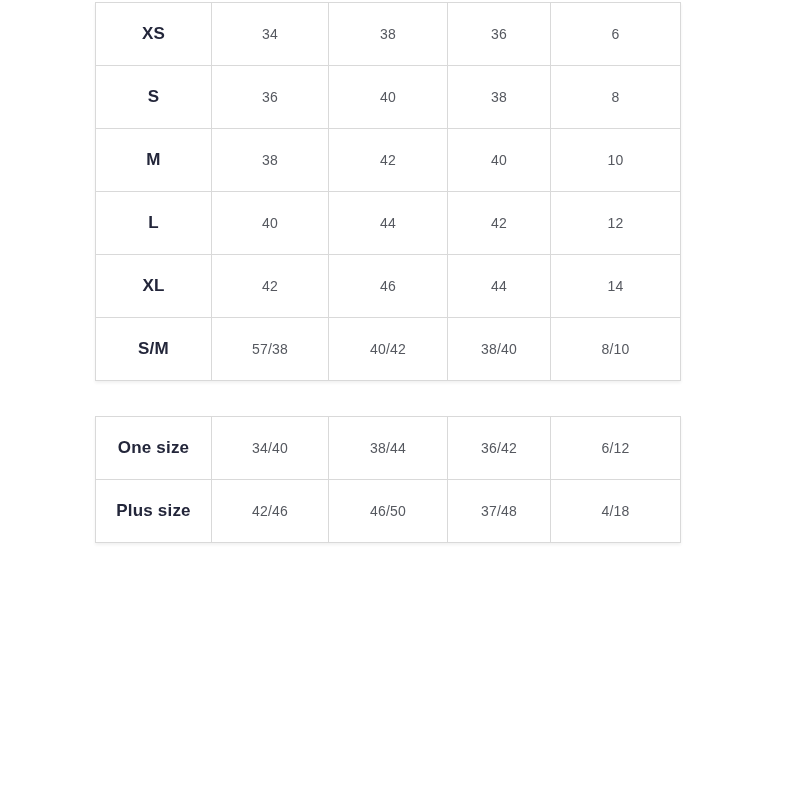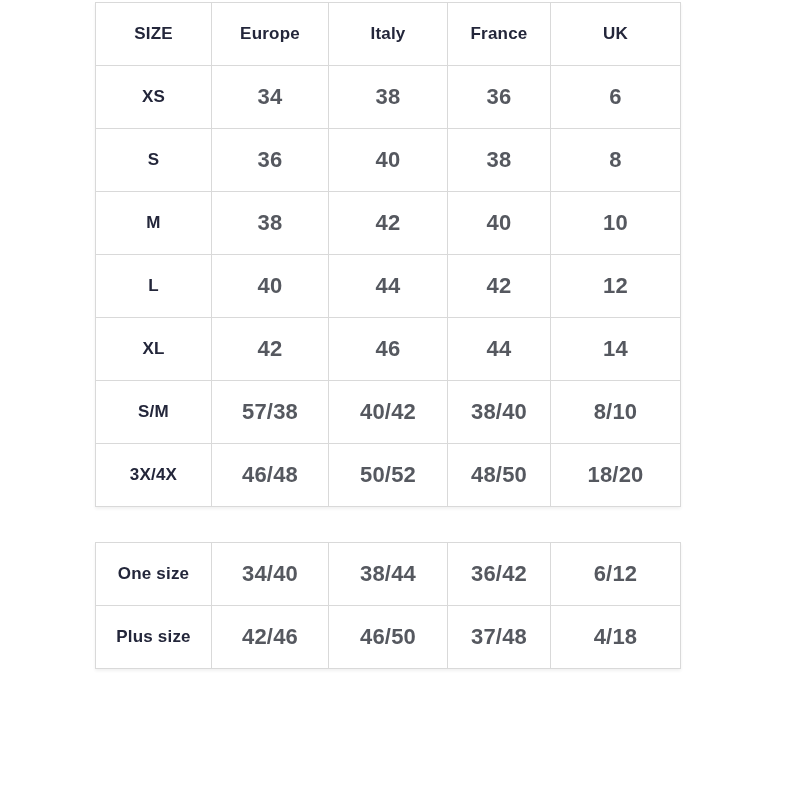--- a/index.html
+++ b/index.html
@@ -36,47 +36,40 @@
   .col-italy  { width: 119px; }
   .col-france { width: 103px; }
   .col-uk     { width: 130px; }
   .hdr, .lbl {
     font-weight: bold;
     color: #23263a;
     font-size: 17px;
     letter-spacing: 0.2px;
   }
   .val {
-    font-weight: bold;
+    font-weight: normal;
     color: #55585f;
-    font-size: 22px;
+    font-size: 14px;
     letter-spacing: 0.2px;
   }
 </style>
 </head>
 <body>
 
 <div class="chart-wrap">
 
   <table id="main-table">
     <colgroup>
       <col class="col-size">
         <col class="col-europe">
         <col class="col-italy">
         <col class="col-france">
         <col class="col-uk">
     </colgroup>
     <tbody>
-      <tr>
-        <th class="hdr">SIZE</th>
-        <th class="hdr">Europe</th>
-        <th class="hdr">Italy</th>
-        <th class="hdr">France</th>
-        <th class="hdr">UK</th>
-      </tr>
       <tr>
         <td class="lbl">XS</td>
         <td class="val">34</td>
         <td class="val">38</td>
         <td class="val">36</td>
         <td class="val">6</td>
       </tr>
       <tr>
         <td class="lbl">S</td>
         <td class="val">36</td>
@@ -105,27 +98,20 @@
         <td class="val">44</td>
         <td class="val">14</td>
       </tr>
       <tr>
         <td class="lbl">S/M</td>
         <td class="val">57/38</td>
         <td class="val">40/42</td>
         <td class="val">38/40</td>
         <td class="val">8/10</td>
       </tr>
-      <tr>
-        <td class="lbl">3X/4X</td>
-        <td class="val">46/48</td>
-        <td class="val">50/52</td>
-        <td class="val">48/50</td>
-        <td class="val">18/20</td>
-      </tr>
     </tbody>
   </table>
 
   <table id="special-table">
     <colgroup>
       <col class="col-size">
         <col class="col-europe">
         <col class="col-italy">
         <col class="col-france">
         <col class="col-uk">

